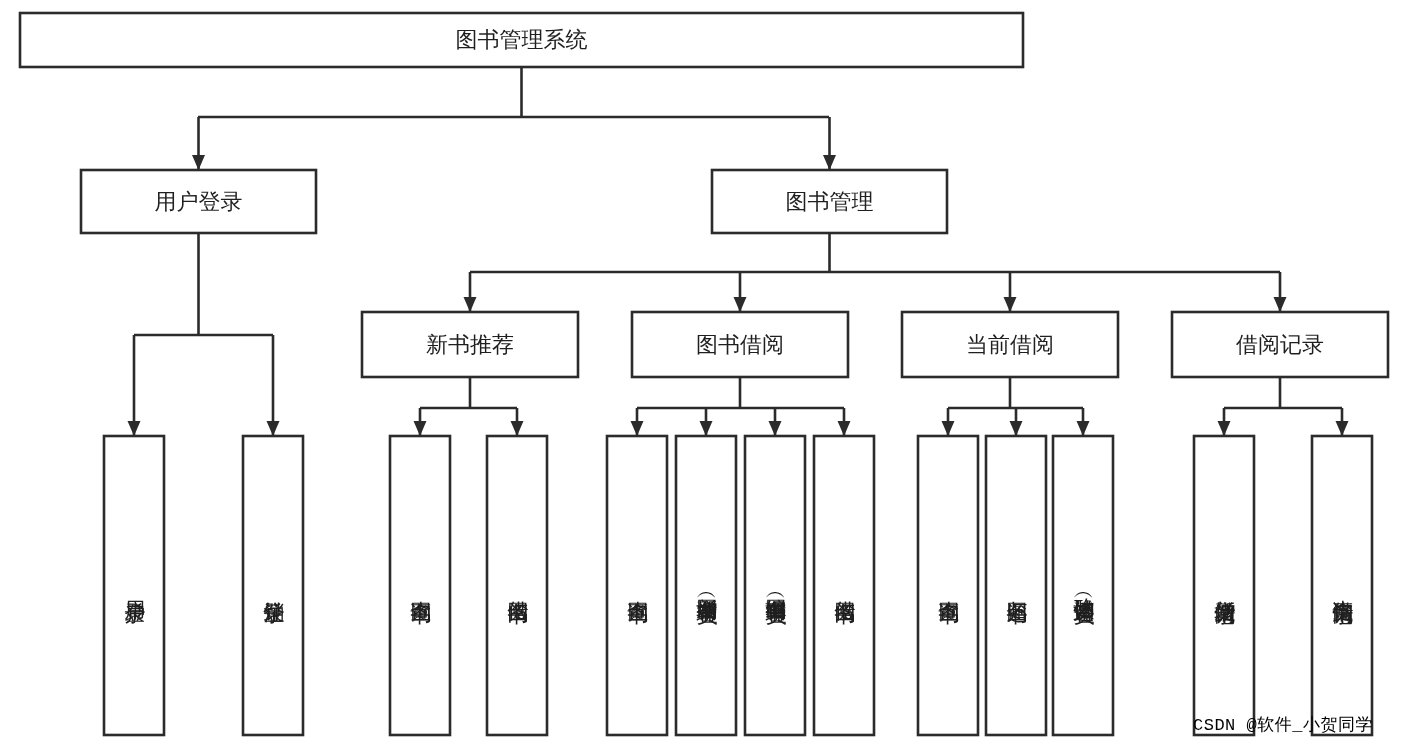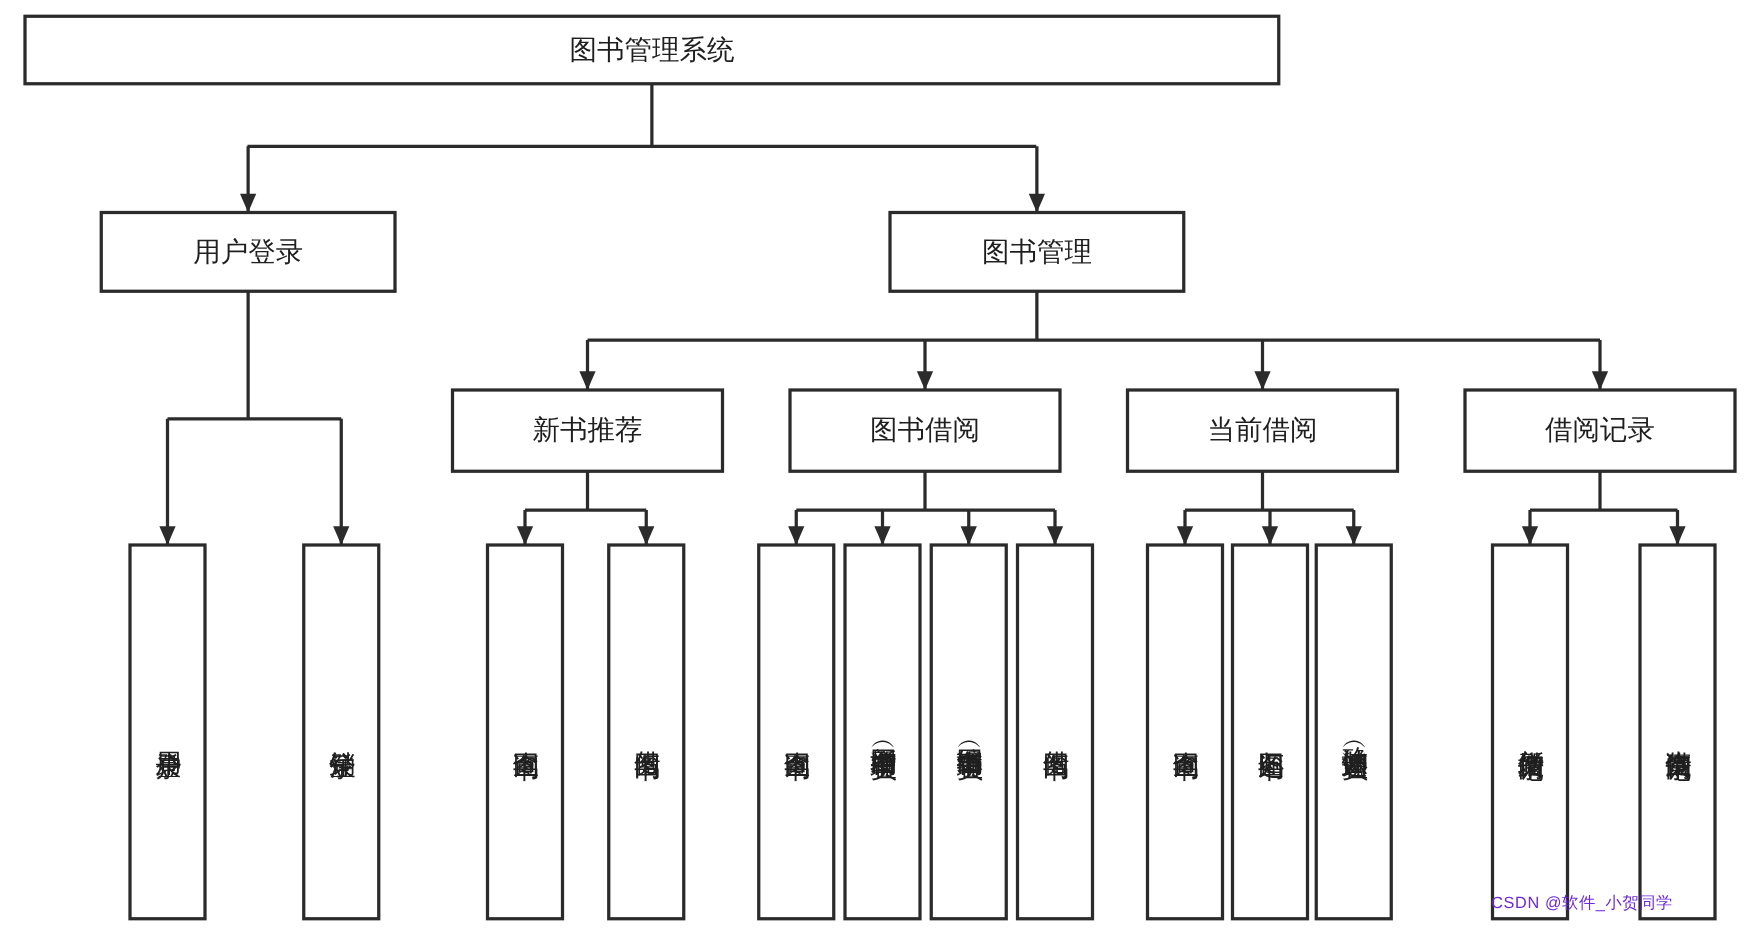--- a/index.html
+++ b/index.html
@@ -61,23 +61,23 @@
     letter-spacing: 1px;
     display: flex;
     align-items: center;
     justify-content: center;
     white-space: nowrap;
     pointer-events: none;
     box-sizing: border-box;
   }
   .watermark {
     position: absolute;
-    font-family: Liberation Sans, sans-serif;
-    font-size: 13px;
-    color: #6d28d9;
+    font-family: Liberation Mono, monospace;
+    font-size: 17px;
+    color: #000000;
     white-space: nowrap;
     letter-spacing: 0.5px;
   }
 </style>
 </head>
 <body>
 
 <div id="diagram-root">
   <svg class="flow" viewBox="0 0 1405 747">
     <g id="edges-layer">

